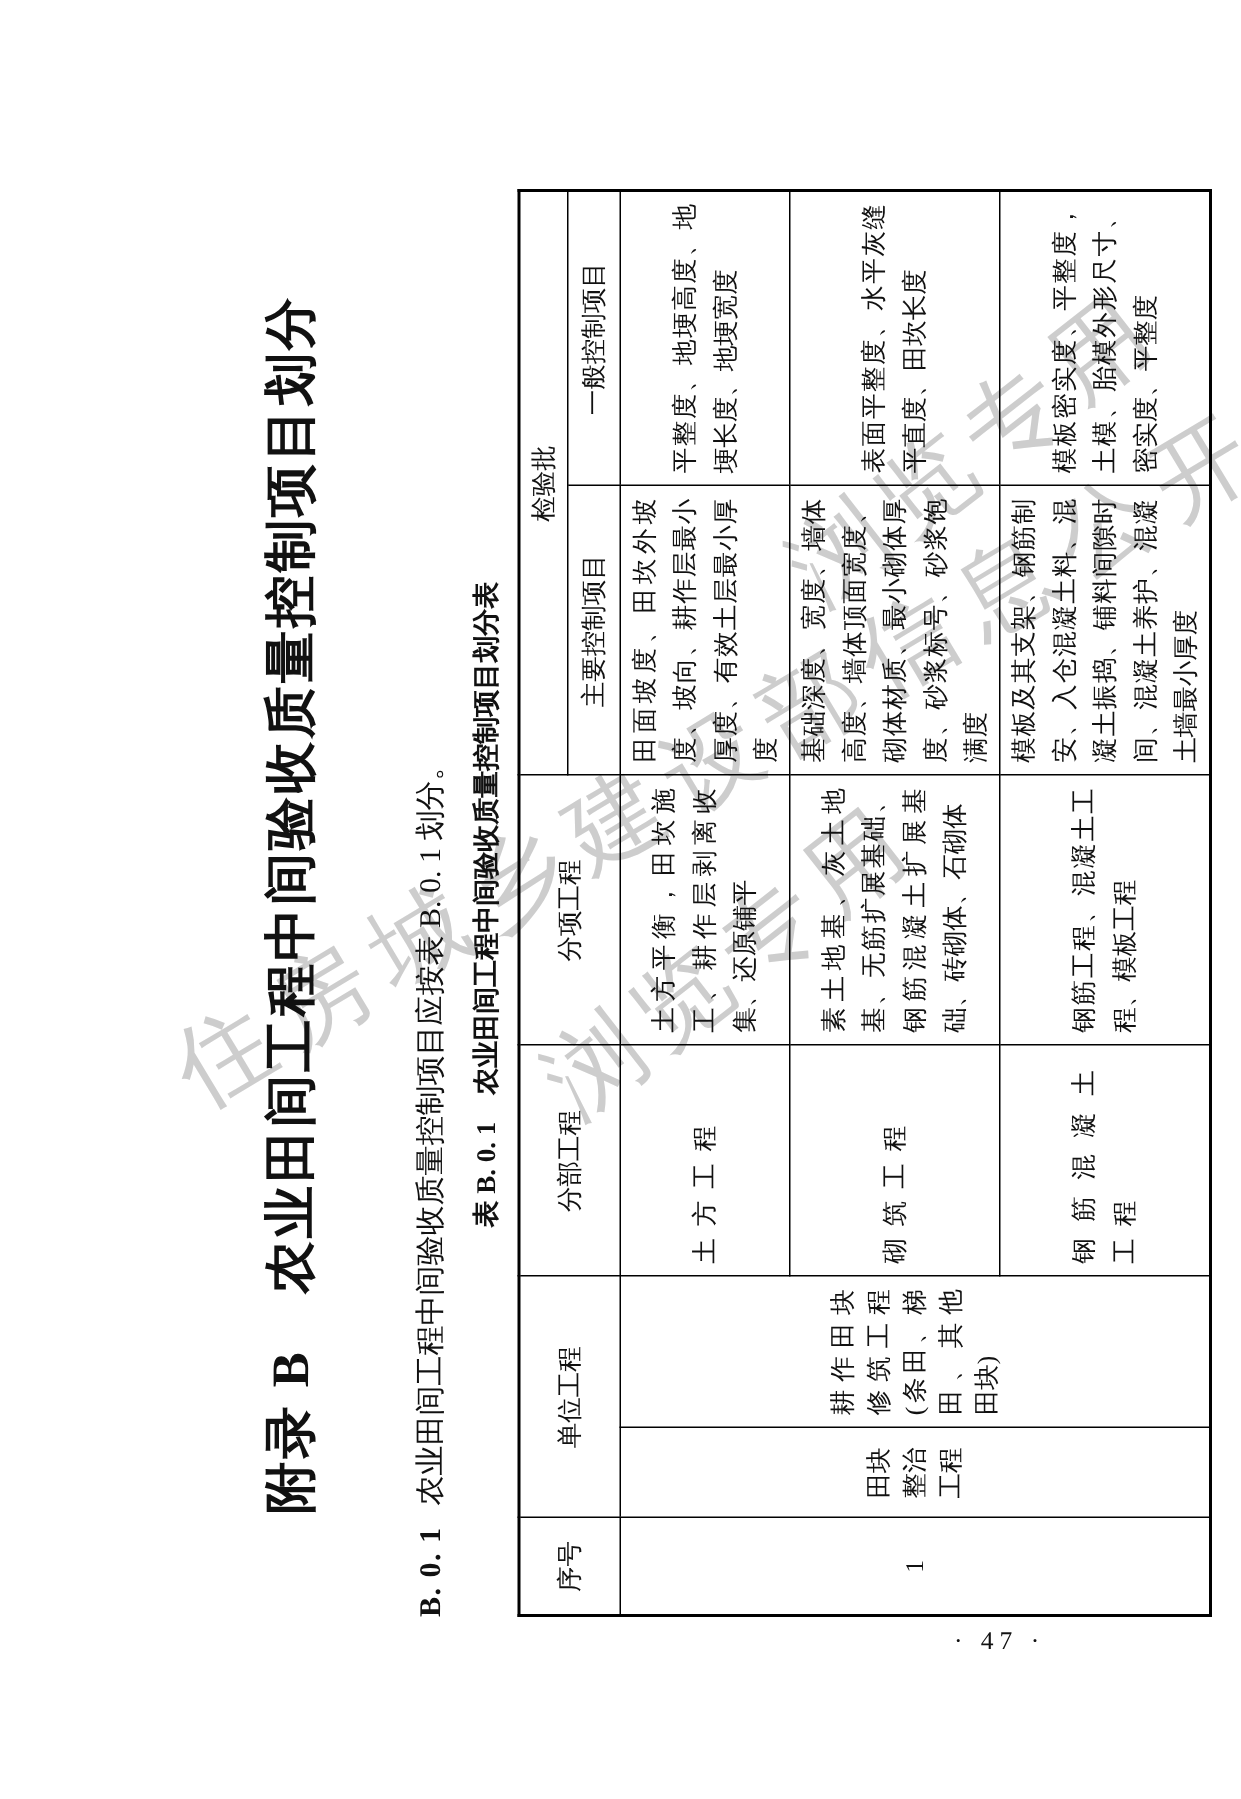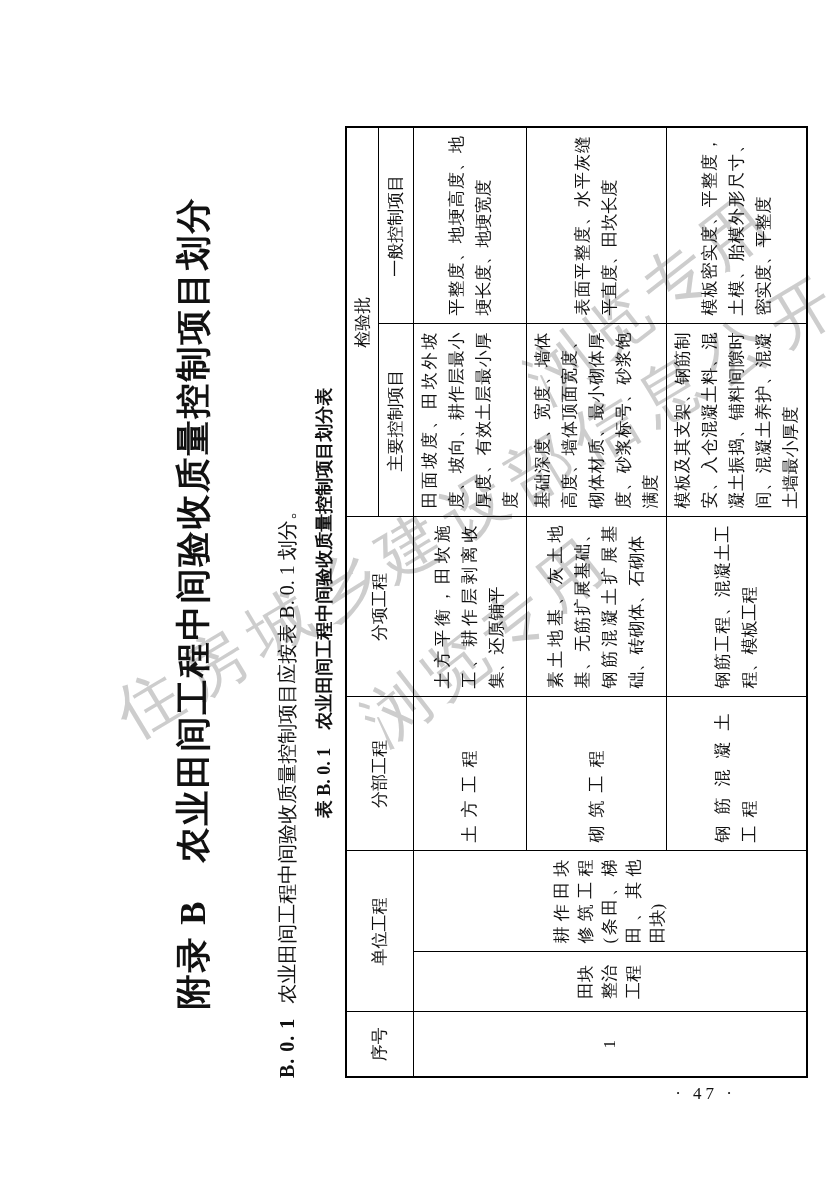--- a/index.html
+++ b/index.html
@@ -123,21 +123,21 @@
     text-align: justify;
     line-height: 24px;
   }
 
   
   .page-number {
     position: absolute;
     left: 636px;
     top: 1084px;
     width: 100px;
-    text-align: right;
+    text-align: left;
     font-size: 17px;
     letter-spacing: 4px;
     z-index: 2;
   }
 </style>
 </head>
 <body>
 
 <div id="page">
 

